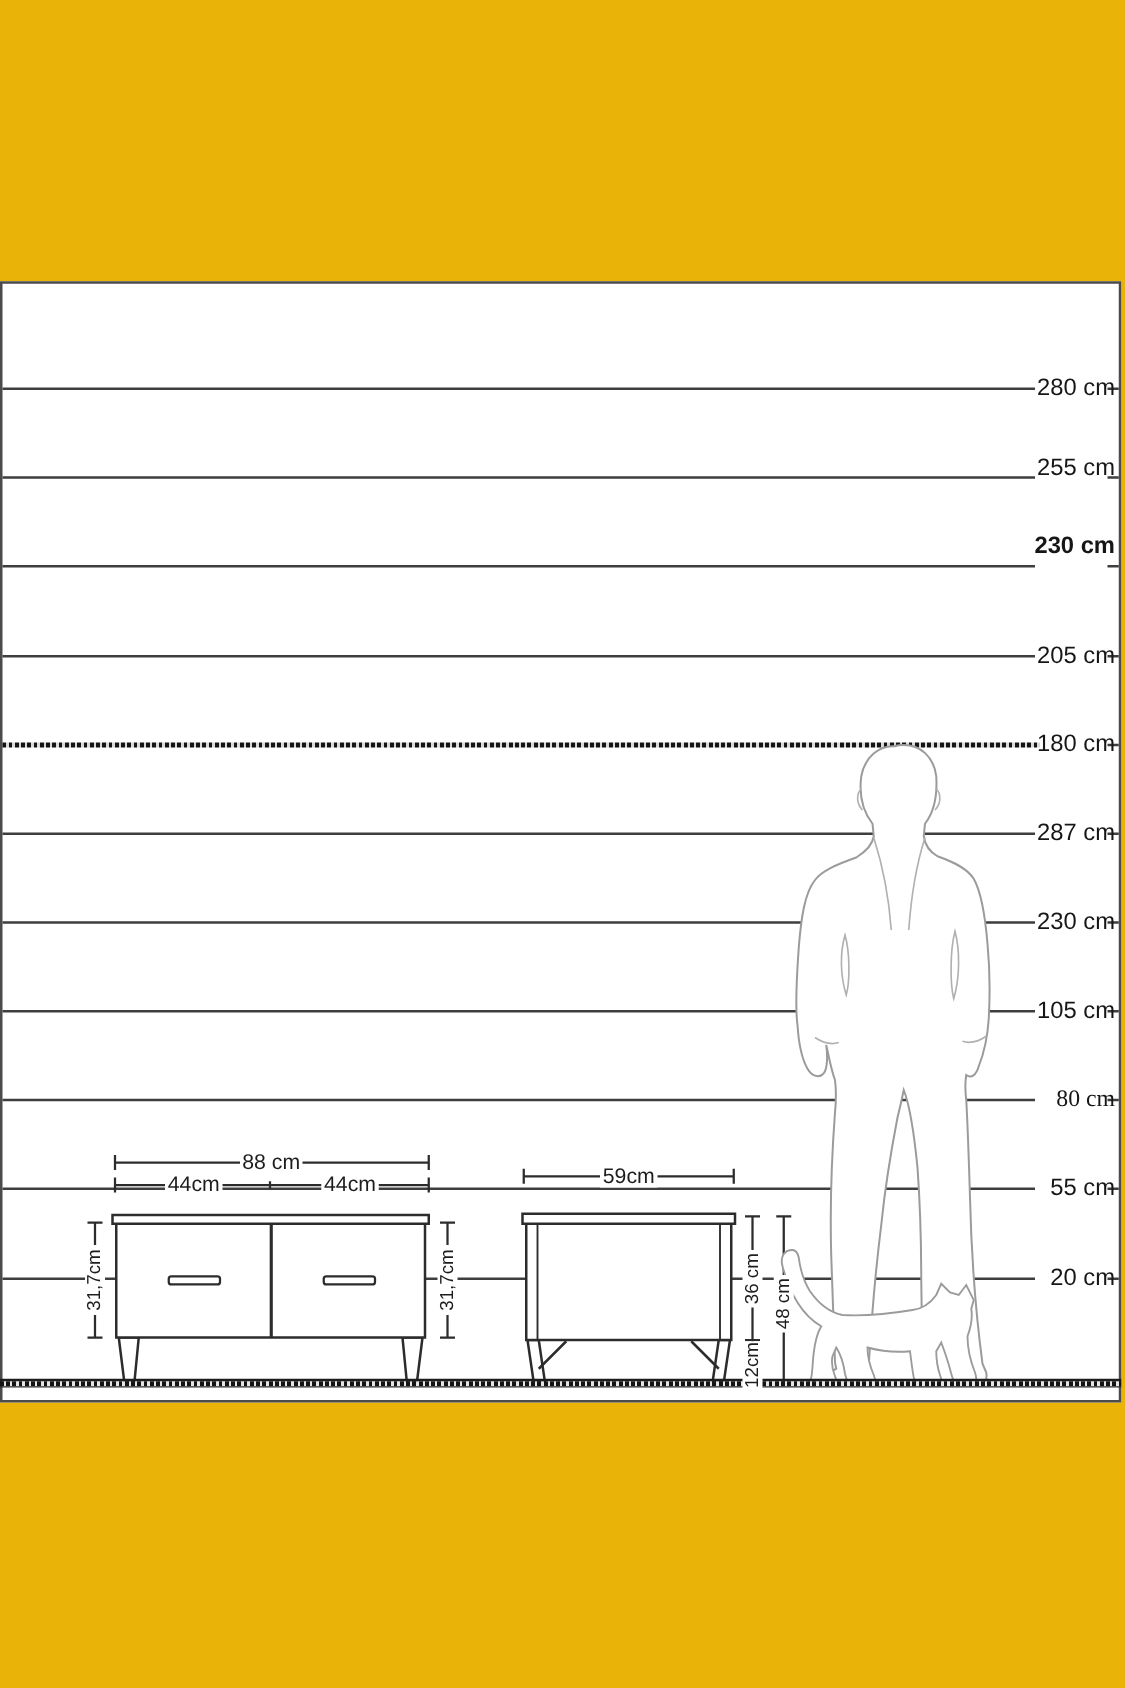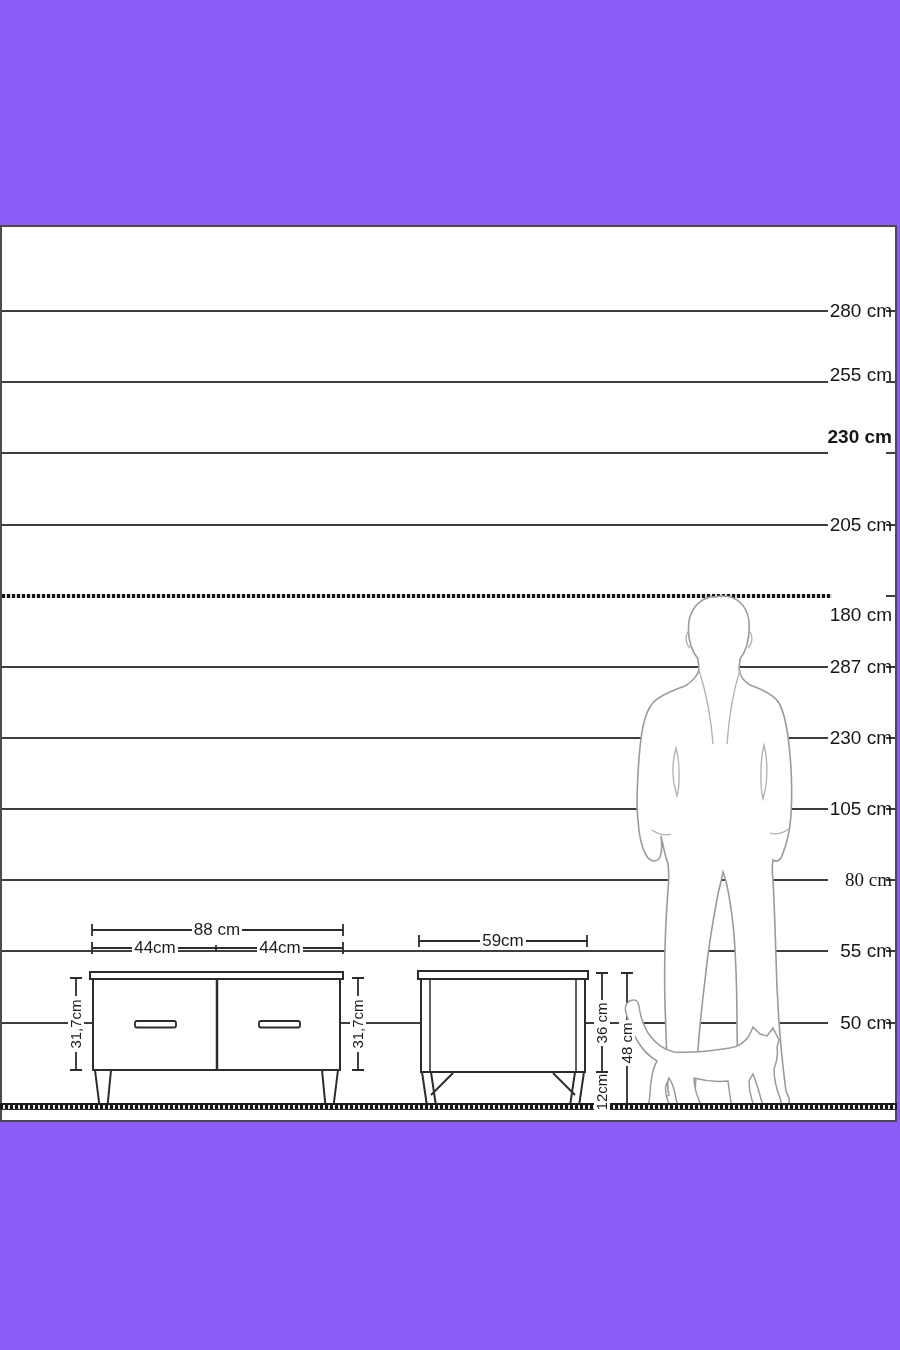--- a/index.html
+++ b/index.html
@@ -1,16 +1,16 @@
 <!DOCTYPE html>
 <html><head>
 <meta charset="utf-8">
 <style>
   html,body{margin:0;padding:0;background:#fff;}
-  .canvas{position:relative;width:900px;height:1350px;background:#8b5cf6;
+  .canvas{position:relative;width:900px;height:1350px;background:#eab308;
           font-family:"Liberation Sans",sans-serif;overflow:hidden;}
   .frame{position:absolute;left:0;top:225px;width:897px;height:897px;
          border:2px solid #4b4b4b;box-sizing:border-box;background:#fff;}
   .layer{position:absolute;left:0;top:0;width:900px;height:1350px;}
   #ruler-lines{z-index:1;}
   .gridline{position:absolute;left:2px;width:826px;height:2px;background:#3e3e3e;}
   .gridline.bold{left:2px;width:830px;height:4px;
       background:repeating-linear-gradient(90deg,#141414 0 3px,#d9d9d9 3px 5px);}
   .grid-tick{position:absolute;left:886px;width:9px;height:2px;background:#3e3e3e;}
   .grid-label{position:absolute;left:822px;width:70px;text-align:right;
@@ -38,39 +38,39 @@
       <div class="grid-tick" style="top: 381px;"></div>
       <div class="grid-label" style="top: 364px;">255 cm</div>
       <div class="gridline" style="top: 452px;"></div>
       <div class="grid-tick" style="top: 452px;"></div>
       <div class="grid-label" style="top: 426px; font-weight: bold;">230 cm</div>
       <div class="gridline" style="top: 524px;"></div>
       <div class="grid-tick" style="top: 524px;"></div>
       <div class="grid-label" style="top: 514px;">205 cm</div>
       <div class="gridline bold" style="top: 594px;"></div>
       <div class="grid-tick" style="top: 595px;"></div>
-      <div class="grid-label" style="top: 604px;">180 cm</div>
+      <div class="grid-label" style="top: 585px;">180 cm</div>
       <div class="gridline" style="top: 666px;"></div>
       <div class="grid-tick" style="top: 666px;"></div>
       <div class="grid-label" style="top: 656px;">287 cm</div>
       <div class="gridline" style="top: 737px;"></div>
       <div class="grid-tick" style="top: 737px;"></div>
       <div class="grid-label" style="top: 727px;">230 cm</div>
       <div class="gridline" style="top: 808px;"></div>
       <div class="grid-tick" style="top: 808px;"></div>
       <div class="grid-label" style="top: 798px;">105 cm</div>
       <div class="gridline" style="top: 879px;"></div>
       <div class="grid-tick" style="top: 879px;"></div>
       <div class="grid-label" style="top: 869px; font-family: Liberation Serif, serif;">80 cm</div>
       <div class="gridline" style="top: 950px;"></div>
       <div class="grid-tick" style="top: 950px;"></div>
       <div class="grid-label" style="top: 940px;">55 cm</div>
       <div class="gridline" style="top: 1022px;"></div>
       <div class="grid-tick" style="top: 1022px;"></div>
-      <div class="grid-label" style="top: 1012px;">50 cm</div>
+      <div class="grid-label" style="top: 1012px;">20 cm</div>
     </div>
 
   <svg class="layer" id="figures-svg" viewBox="0 0 900 1350">
 
     <g fill="#ffffff" stroke="#2c2c2c" stroke-width="2">
       <path d="M95,1070 L111,1070 L107.5,1106 L99.5,1106 Z"></path>
       <path d="M322,1070 L338,1070 L333.5,1106 L325.5,1106 Z"></path>
       <rect x="93" y="979" width="247" height="91"></rect>
       <rect x="90" y="972" width="253" height="7"></rect>
       <line x1="217" y1="979" x2="217" y2="1070" stroke-width="2.5"></line>

